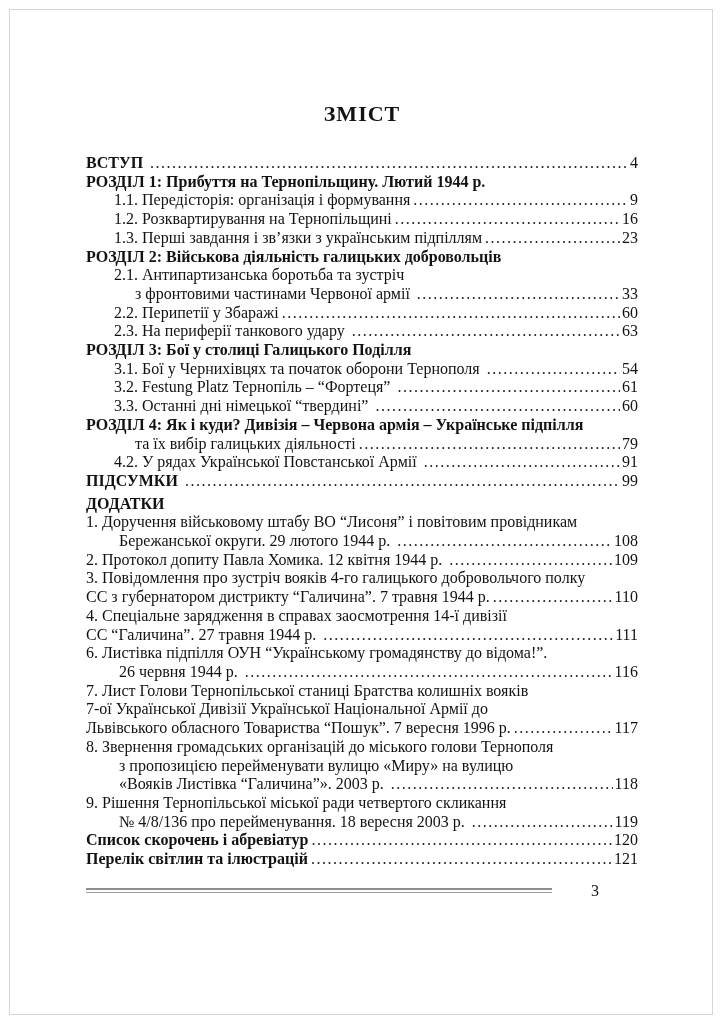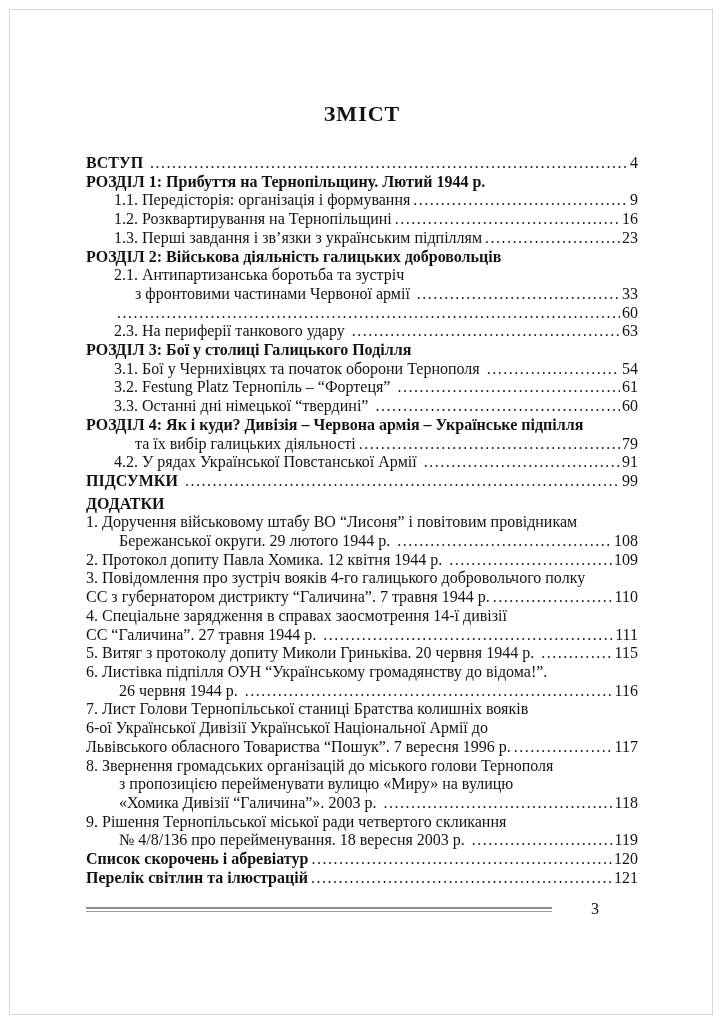--- a/index.html
+++ b/index.html
@@ -106,20 +106,21 @@
       </div>
       <div class="row ind-1">
         <span class="txt"><span>2.1. Антипартизанська боротьба та зустріч</span></span>
       </div>
       <div class="row ind-2">
         <span class="txt"><span>з фронтовими частинами Червоної армії </span></span>
         <span class="leader"></span>
         <span class="pg">33</span>
       </div>
       <div class="row ind-1">
+        <span class="txt"><span>2.2. Перипетії у Збаражі</span></span>
         <span class="leader"></span>
         <span class="pg">60</span>
       </div>
       <div class="row ind-1">
         <span class="txt"><span>2.3. На периферії танкового удару </span></span>
         <span class="leader"></span>
         <span class="pg">63</span>
       </div>
       <div class="row ind-0 bold">
         <span class="txt"><span>РОЗДІЛ 3: Бої у столиці Галицького Поділля</span></span>
@@ -183,51 +184,46 @@
       </div>
       <div class="row ind-0">
         <span class="txt"><span>4. Спеціальне зарядження в справах заосмотрення 14-ї дивізії</span></span>
       </div>
       <div class="row ind-0">
         <span class="txt"><span>СС “Галичина”. </span><span class="it">27 травня 1944 р.</span><span> </span></span>
         <span class="leader"></span>
         <span class="pg">111</span>
       </div>
       <div class="row ind-0">
-        <span class="txt"><span>5. Витяг з протоколу допиту Миколи Гриньківа. </span><span class="it">20 червня 1944 р.</span><span> </span></span>
-        <span class="leader"></span>
-        <span class="pg">115</span>
-      </div>
-      <div class="row ind-0">
         <span class="txt"><span>6. Листівка підпілля ОУН “Українському громадянству до відома!”.</span></span>
       </div>
       <div class="row ind-3">
         <span class="txt"><span class="it">26 червня 1944 р.</span><span> </span></span>
         <span class="leader"></span>
         <span class="pg">116</span>
       </div>
       <div class="row ind-0">
         <span class="txt"><span>7. Лист Голови Тернопільської станиці Братства колишніх вояків</span></span>
       </div>
       <div class="row ind-0">
-        <span class="txt"><span>6-ої Української Дивізії Української Національної Армії до</span></span>
+        <span class="txt"><span>7-ої Української Дивізії Української Національної Армії до</span></span>
       </div>
       <div class="row ind-0">
         <span class="txt"><span>Львівського обласного Товариства “Пошук”. </span><span class="it">7 вересня 1996 р.</span></span>
         <span class="leader"></span>
         <span class="pg">117</span>
       </div>
       <div class="row ind-0">
         <span class="txt"><span>8. Звернення громадських організацій до міського голови Тернополя</span></span>
       </div>
       <div class="row ind-3">
         <span class="txt"><span>з пропозицією перейменувати вулицю «Миру» на вулицю</span></span>
       </div>
       <div class="row ind-3">
-        <span class="txt"><span>«Хомика Дивізії “Галичина”». </span><span class="it">2003 р.</span><span> </span></span>
+        <span class="txt"><span>«Вояків Листівка “Галичина”». </span><span class="it">2003 р.</span><span> </span></span>
         <span class="leader"></span>
         <span class="pg">118</span>
       </div>
       <div class="row ind-0">
         <span class="txt"><span>9. Рішення Тернопільської міської ради четвертого скликання</span></span>
       </div>
       <div class="row ind-3">
         <span class="txt"><span>№ 4/8/136 про перейменування. </span><span class="it">18 вересня 2003 р.</span><span> </span></span>
         <span class="leader"></span>
         <span class="pg">119</span>

